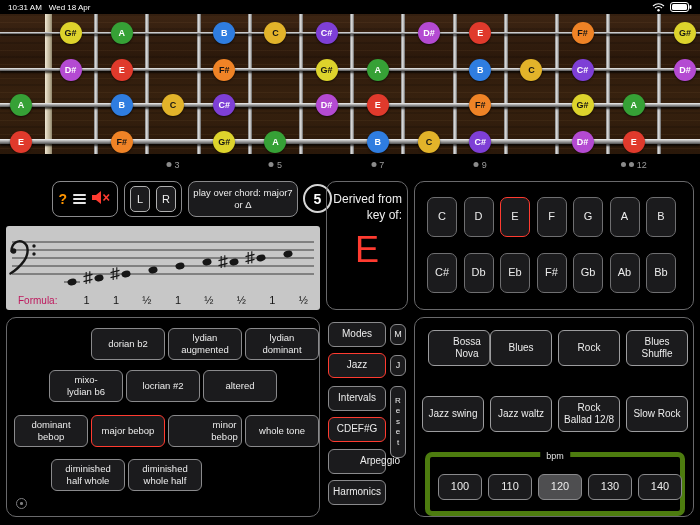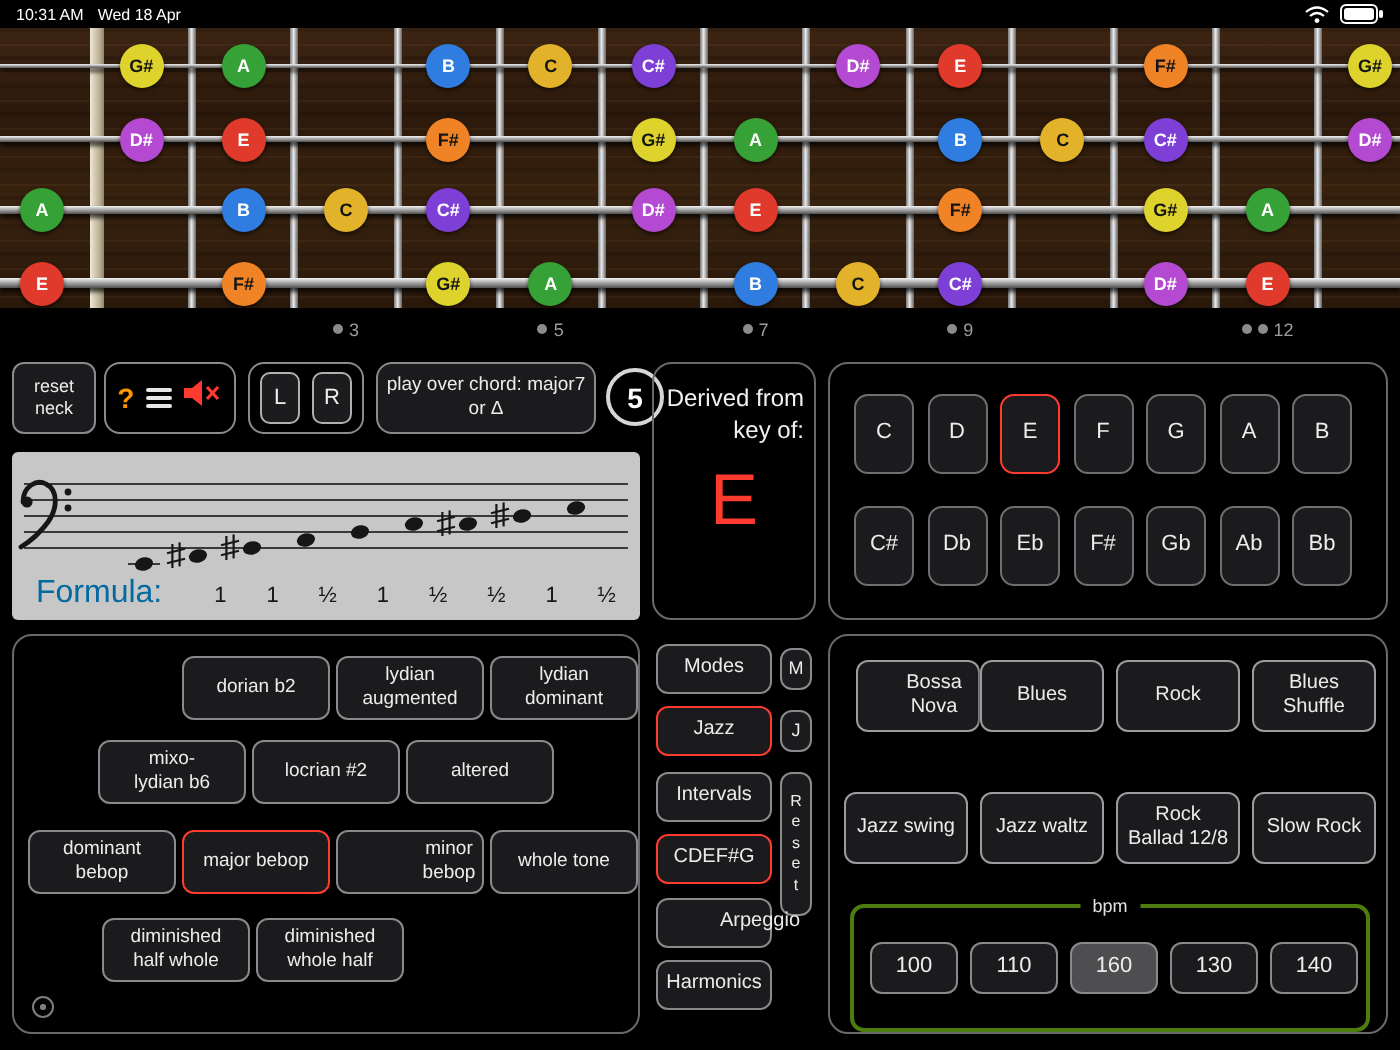--- a/index.html
+++ b/index.html
@@ -53,21 +53,21 @@
     display:flex; align-items:center; justify-content:center; font-size:11px; color:#eee; background:#1c1c1e; }
   #play-chord-btn { left:188px; top:181px; width:110px; height:36px; font-size:9.5px; border-radius:8px; }
   #five-btn { position:absolute; left:303px; top:184px; width:29px; height:29px;
     border:2px solid #d6d6d6; border-radius:50%; display:flex; align-items:center; justify-content:center;
     color:#fff; font-size:14px; font-weight:bold; }
 
   
   #staff-panel { position:absolute; left:6px; top:226px; width:314px; height:84px;
     background:#c7c7c7; border-radius:3px; }
   #formula-row { position:absolute; left:12px; right:8px; bottom:4px; display:flex; align-items:baseline; }
-  #formula-label { font-size:16px; color:#0369a1;margin-top:36px; }
+  #formula-label { font-size:10px; color:#be185d;margin-top:36px; }
   #formula-tokens { flex:1; display:flex; justify-content:space-between; margin-left:26px;
     padding-right:4px; font-size:11px; color:#161616; }
 
   
   #derived-panel { left:326px; top:181px; width:82px; height:129px; }
   #derived-label { margin-top:10px; padding:0 5px; font-size:12px; color:#f0f0f0; text-align:right; line-height:1.3; }
   #derived-key { margin-top:6px; font-size:36px; color:#ff3b30; text-align:center; }
   #keys-grid { left:414px; top:181px; width:280px; height:129px; }
   .key-btn { width:30px; height:40px; font-size:11px; border-radius:7px; border-color:#6f6f71; }
 
@@ -84,21 +84,21 @@
   .side-btn { left:390px; width:16px; height:21px; font-size:9px; }
   #reset-side-btn { position:absolute; left:390px; top:386px; width:16px; height:72px;
     background:#1b1b1d; border:1px solid #8a8a8c; border-radius:6px; color:#ececec;
     display:flex; flex-direction:column; align-items:center; justify-content:center;
     font-size:8px; line-height:1.3; }
 
   
   #rhythms-panel { left:414px; top:317px; width:280px; height:200px; }
   .rhythm-btn { width:62px; height:36px; font-size:10px; border-color:#9c9c9e; box-shadow:0 1px 2px rgba(0,0,0,.8); }
   #bpm-box { position:absolute; left:10px; top:134px; width:260px; height:64px;
-    border:2px solid #4d7c0f; border-radius:7px; }
+    border:5px solid #4d7c0f; border-radius:7px; }
   #bpm-legend { position:absolute; top:-6px; left:50%; transform:translateX(-50%);
     background:#000; padding:0 6px; font-size:9px; color:#e2e2e2; }
   .bpm-btn { width:44px; height:26px; font-size:11px; }
   .bpm-btn.active { background:#4e4e50; }
 </style>
 </head>
 <body>
 
 <div id="screen">
 
@@ -193,22 +193,20 @@
         <div class="mdot"></div>
         <span>9</span>
       </div>
       <div class="marker" style="left: 633.8px;">
         <div class="mdot"></div>
         <div class="mdot"></div>
         <span>12</span>
       </div>
     </div>
 
-  <div class="btn" id="reset-neck-btn">reset
-neck</div>
 
   <div id="sound-group">
     <div id="help-btn">?</div>
     <div id="menu-btn">
       <div class="bar"></div>
       <div class="bar"></div>
       <div class="bar"></div>
     </div>
     <div id="mute-btn">
       <svg width="20" height="15" viewBox="0 0 20 15">
@@ -348,21 +346,21 @@
       <span>s</span>
       <span>e</span>
       <span>t</span>
     </div>
 
   <div class="panel" id="rhythms-panel">
     <div id="bpm-box">
       <span id="bpm-legend">bpm</span>
     <div class="btn bpm-btn" style="left: 8px; top: 17px;">100</div>
         <div class="btn bpm-btn" style="left: 58px; top: 17px;">110</div>
-        <div class="btn bpm-btn active" style="left: 108px; top: 17px;">160</div>
+        <div class="btn bpm-btn active" style="left: 108px; top: 17px;">120</div>
         <div class="btn bpm-btn" style="left: 158px; top: 17px;">130</div>
         <div class="btn bpm-btn" style="left: 208px; top: 17px;">140</div>
       </div>
   <div class="btn rhythm-btn" style="left: 13px; top: 12px; padding-left: 16px;">Bossa
 Nova</div>
       <div class="btn rhythm-btn" style="left: 75px; top: 12px;">Blues</div>
       <div class="btn rhythm-btn" style="left: 143px; top: 12px;">Rock</div>
       <div class="btn rhythm-btn" style="left: 211px; top: 12px;">Blues
 Shuffle</div>
       <div class="btn rhythm-btn" style="left: 7px; top: 78px;">Jazz swing</div>

